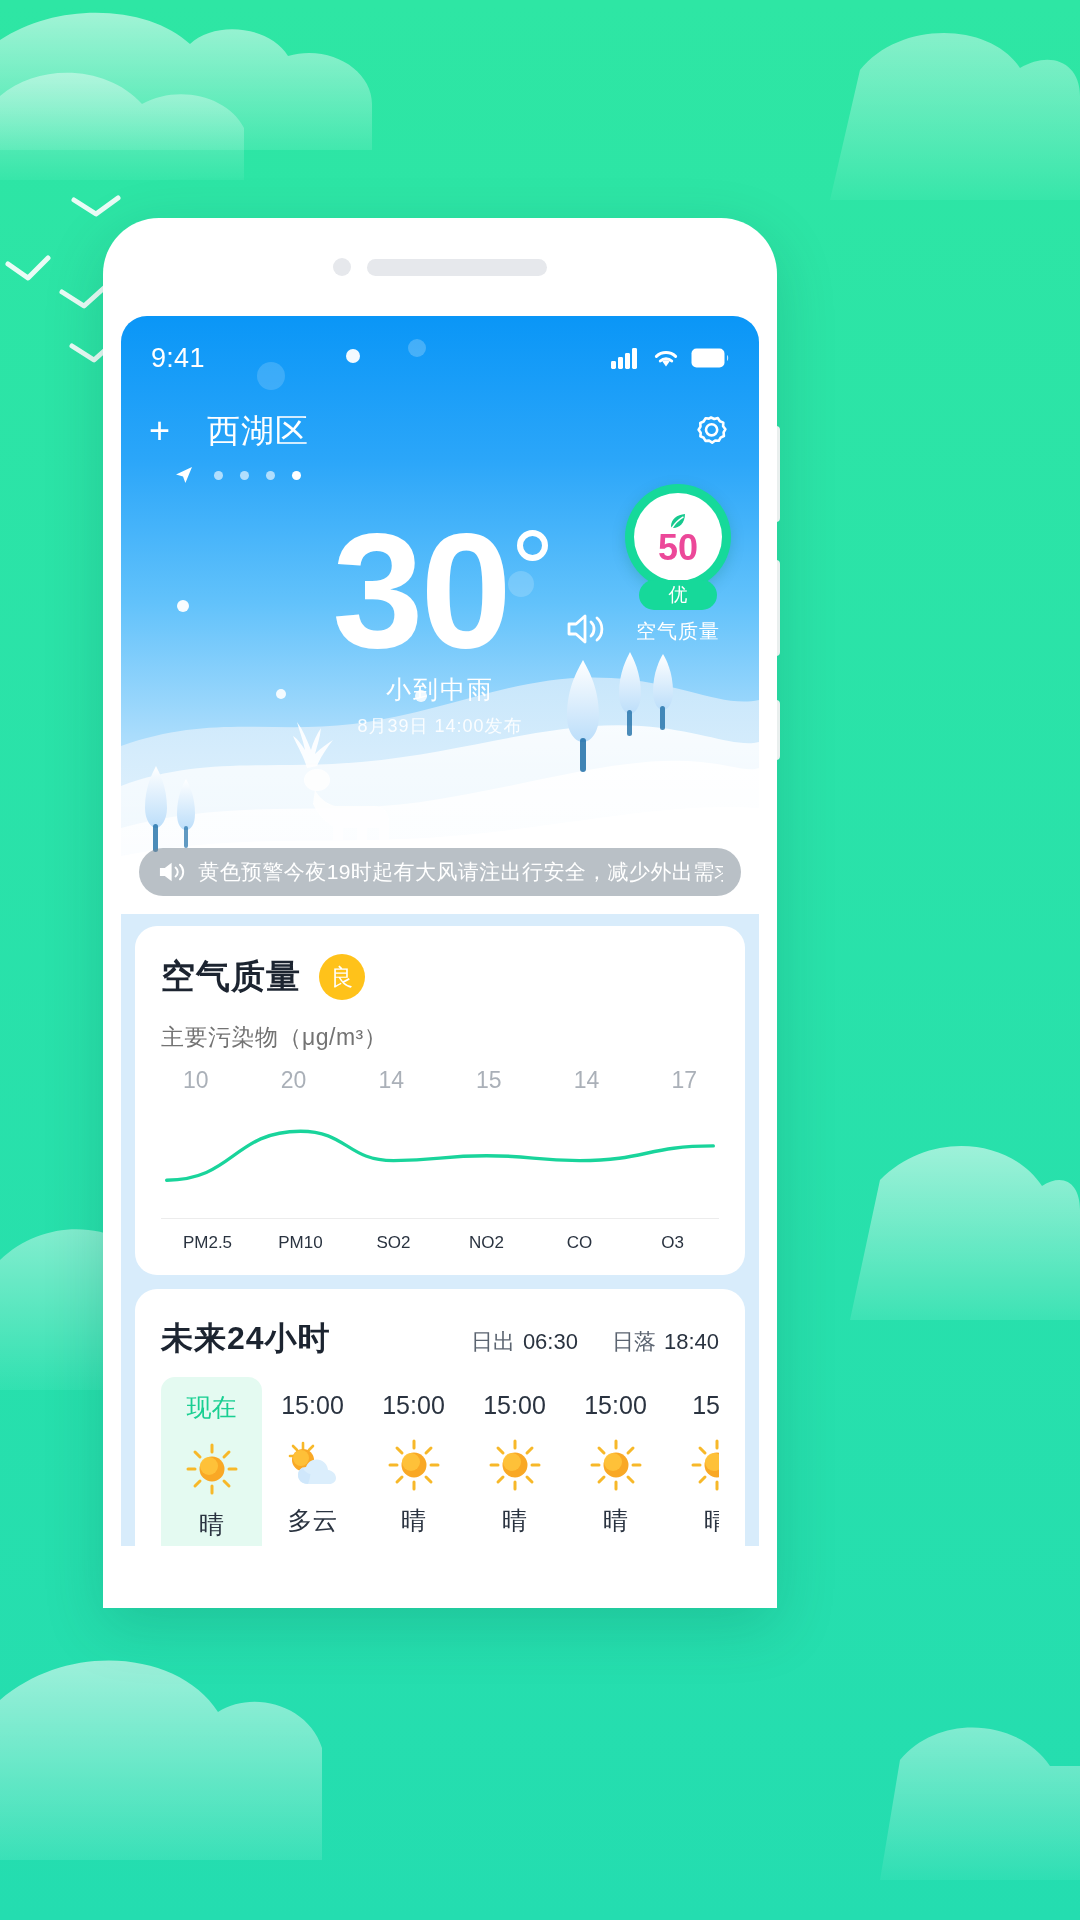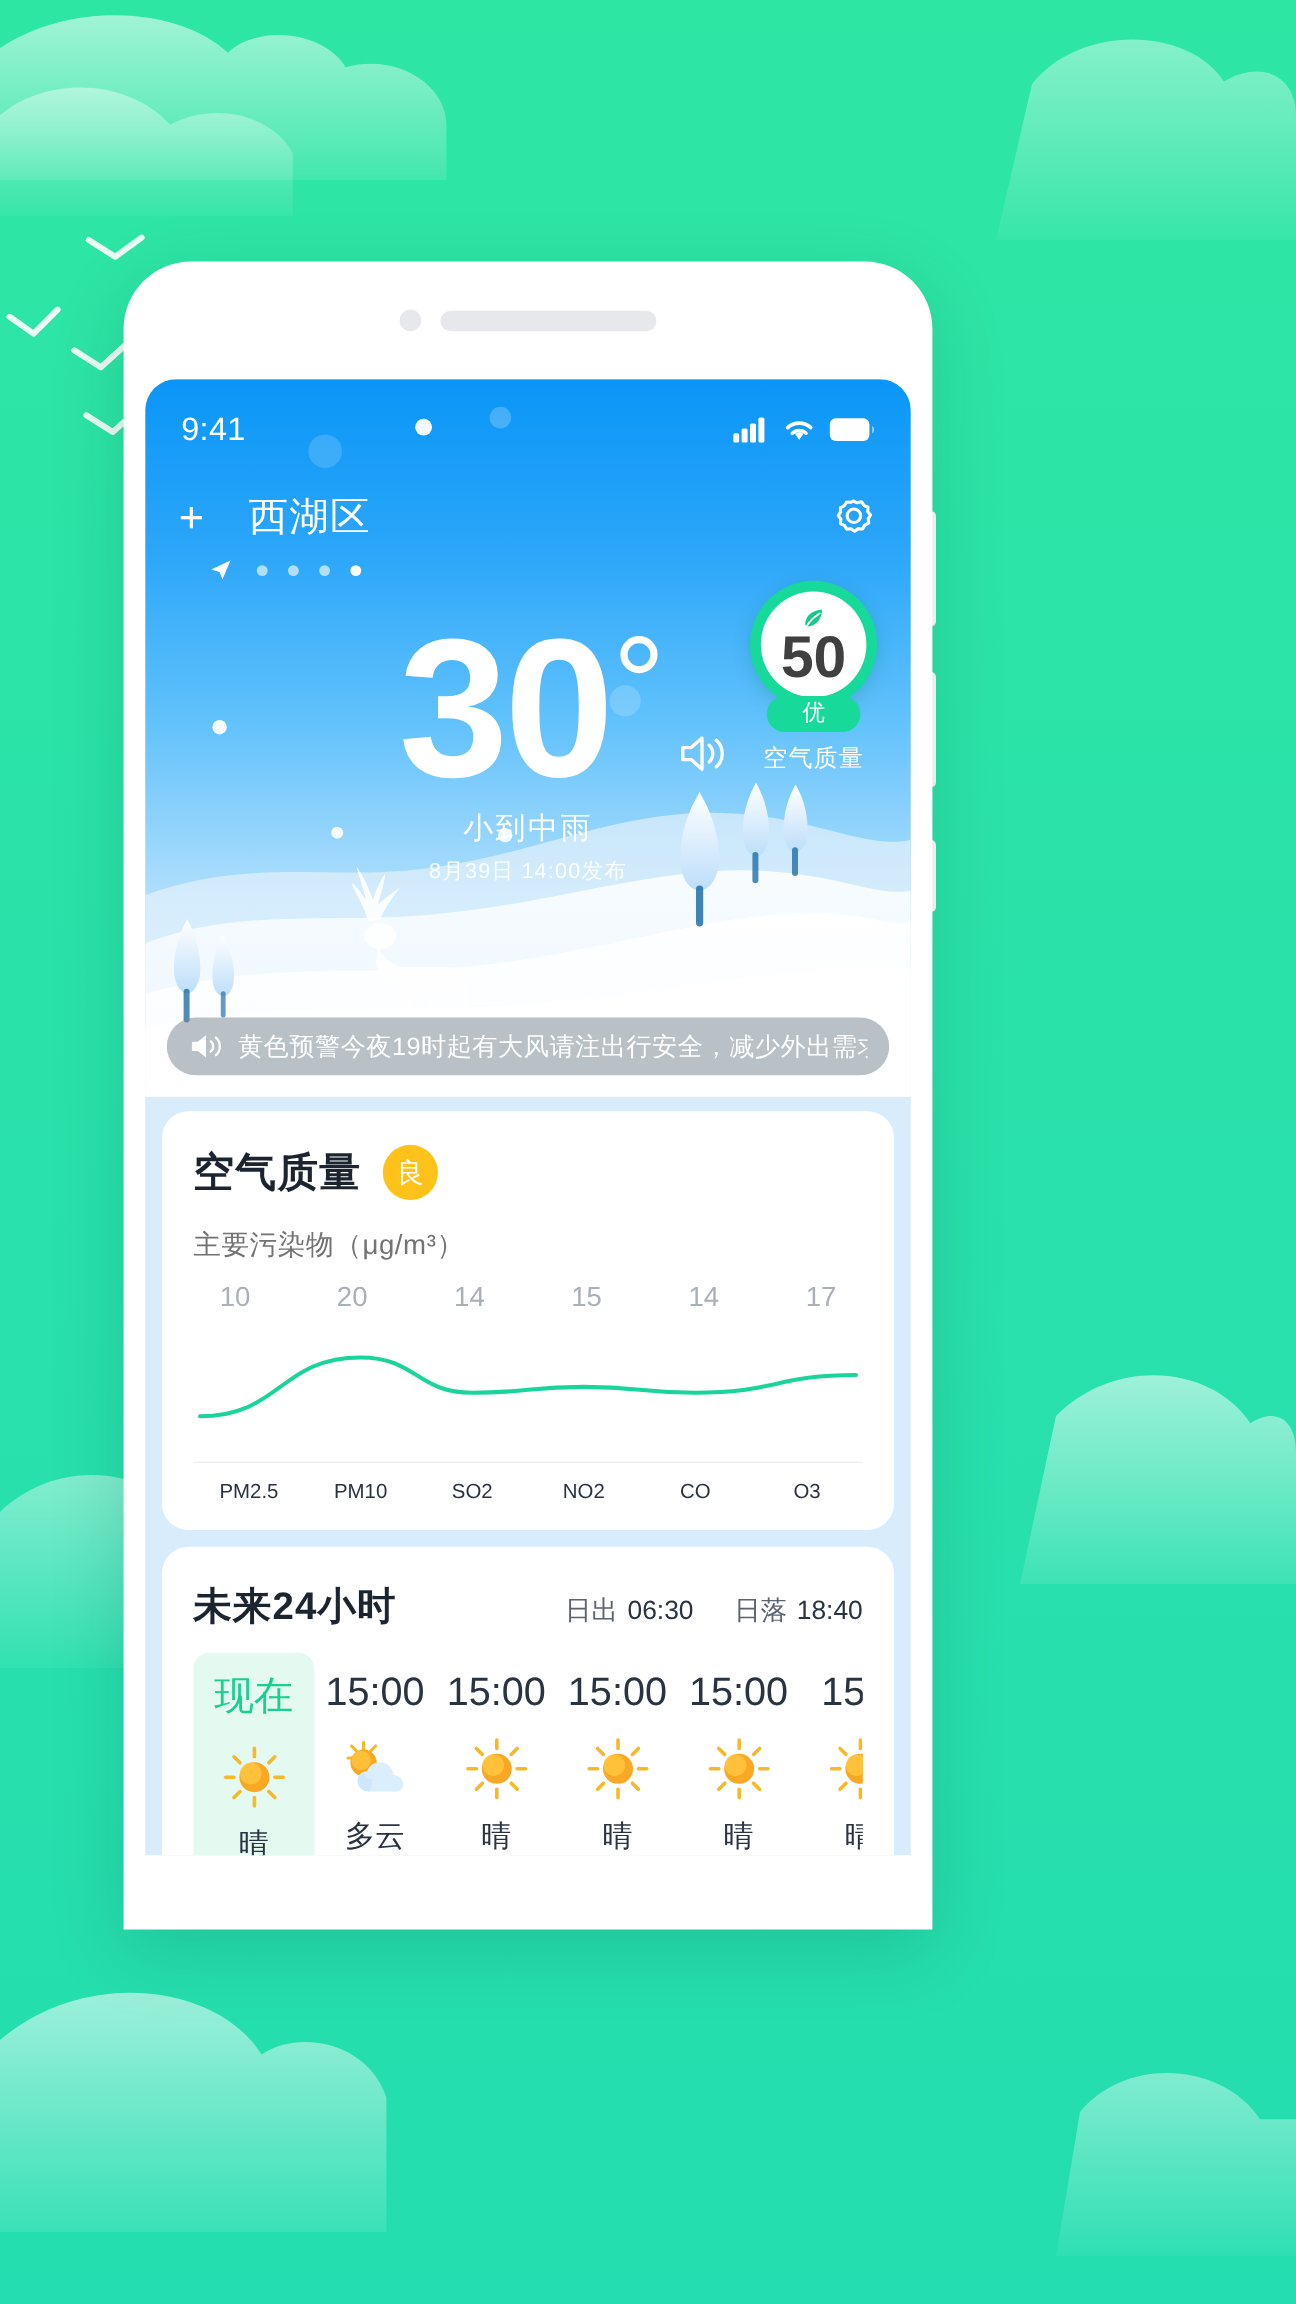--- a/index.html
+++ b/index.html
@@ -76,21 +76,21 @@
   #publish-text { margin-top: 8px; font-size: 18px; color: rgba(255,255,255,.9); letter-spacing: 1px; }
 
   
   #aqi-badge { position: absolute; right: 26px; top: 168px; width: 110px; text-align: center; cursor: pointer; }
   #aqi-ring { width: 106px; height: 106px; border-radius: 50%; background: #16d99a;
               display: flex; align-items: center; justify-content: center; margin: 0 auto;
               box-shadow: 0 4px 14px rgba(10,120,90,.22); }
   #aqi-inner { width: 88px; height: 88px; border-radius: 50%; background: #fff;
                display: flex; flex-direction: column; align-items: center; justify-content: center; }
   #aqi-leaf { margin-top: 2px; line-height: 0; }
-  #aqi-number { font-size: 49px; font-weight: 700; color: #404040; line-height: 1; margin-top: -2px; }
+  #aqi-number { font-size: 36px; font-weight: 700; color: #ec4899; line-height: 1; margin-top: -2px; }
   #aqi-level { margin: -10px auto 0; width: 78px; height: 30px; border-radius: 15px; background: #16d99a;
                color: #fff; font-size: 19px; line-height: 30px; position: relative; z-index: 2; }
   #aqi-caption { margin-top: 8px; font-size: 20px; color: #fff; letter-spacing: 1px; }
 
   
   #warn-banner { position: absolute; left: 18px; bottom: 18px; width: 602px; height: 48px;
                  background: rgba(120,135,145,.52); border-radius: 24px; display: flex;
                  align-items: center; padding: 0 18px; gap: 12px; cursor: pointer; }
   #warn-text { color: #fff; font-size: 21px; white-space: nowrap; overflow: hidden; letter-spacing: .4px; }
 
@@ -116,21 +116,21 @@
   
   #h24-head { display: flex; align-items: baseline; }
   #h24-title { font-size: 32px; font-weight: 700; color: #1c2430; letter-spacing: 1px; }
   #h24-sun { margin-left: auto; display: flex; gap: 34px; }
   .sun-item { font-size: 22px; color: #5b6470; }
   .sun-item b { font-weight: 400; color: #2a3340; margin-left: 8px; }
 
   #h24-list { display: flex; margin-top: 16px; overflow: hidden; }
   .h24-col { flex: 0 0 101px; text-align: center; padding: 14px 0 18px; border-radius: 14px; }
   .h24-col.now { background: #e4faf1; }
-  .h24-time { font-size: 33px; color: #2a3340; }
+  .h24-time { font-size: 25px; color: #2a3340; }
   .h24-col.now .h24-time { color: #19cf92; }
   .h24-icon { height: 66px; display: flex; align-items: center; justify-content: center; margin: 12px 0 6px; }
   .h24-cond { font-size: 25px; color: #2a3340; }
 </style>
 </head>
 <body>
 
 <div id="bg-wrap">
   <svg id="bg-clouds" viewBox="0 0 1080 1920" preserveAspectRatio="none">
     <defs>

